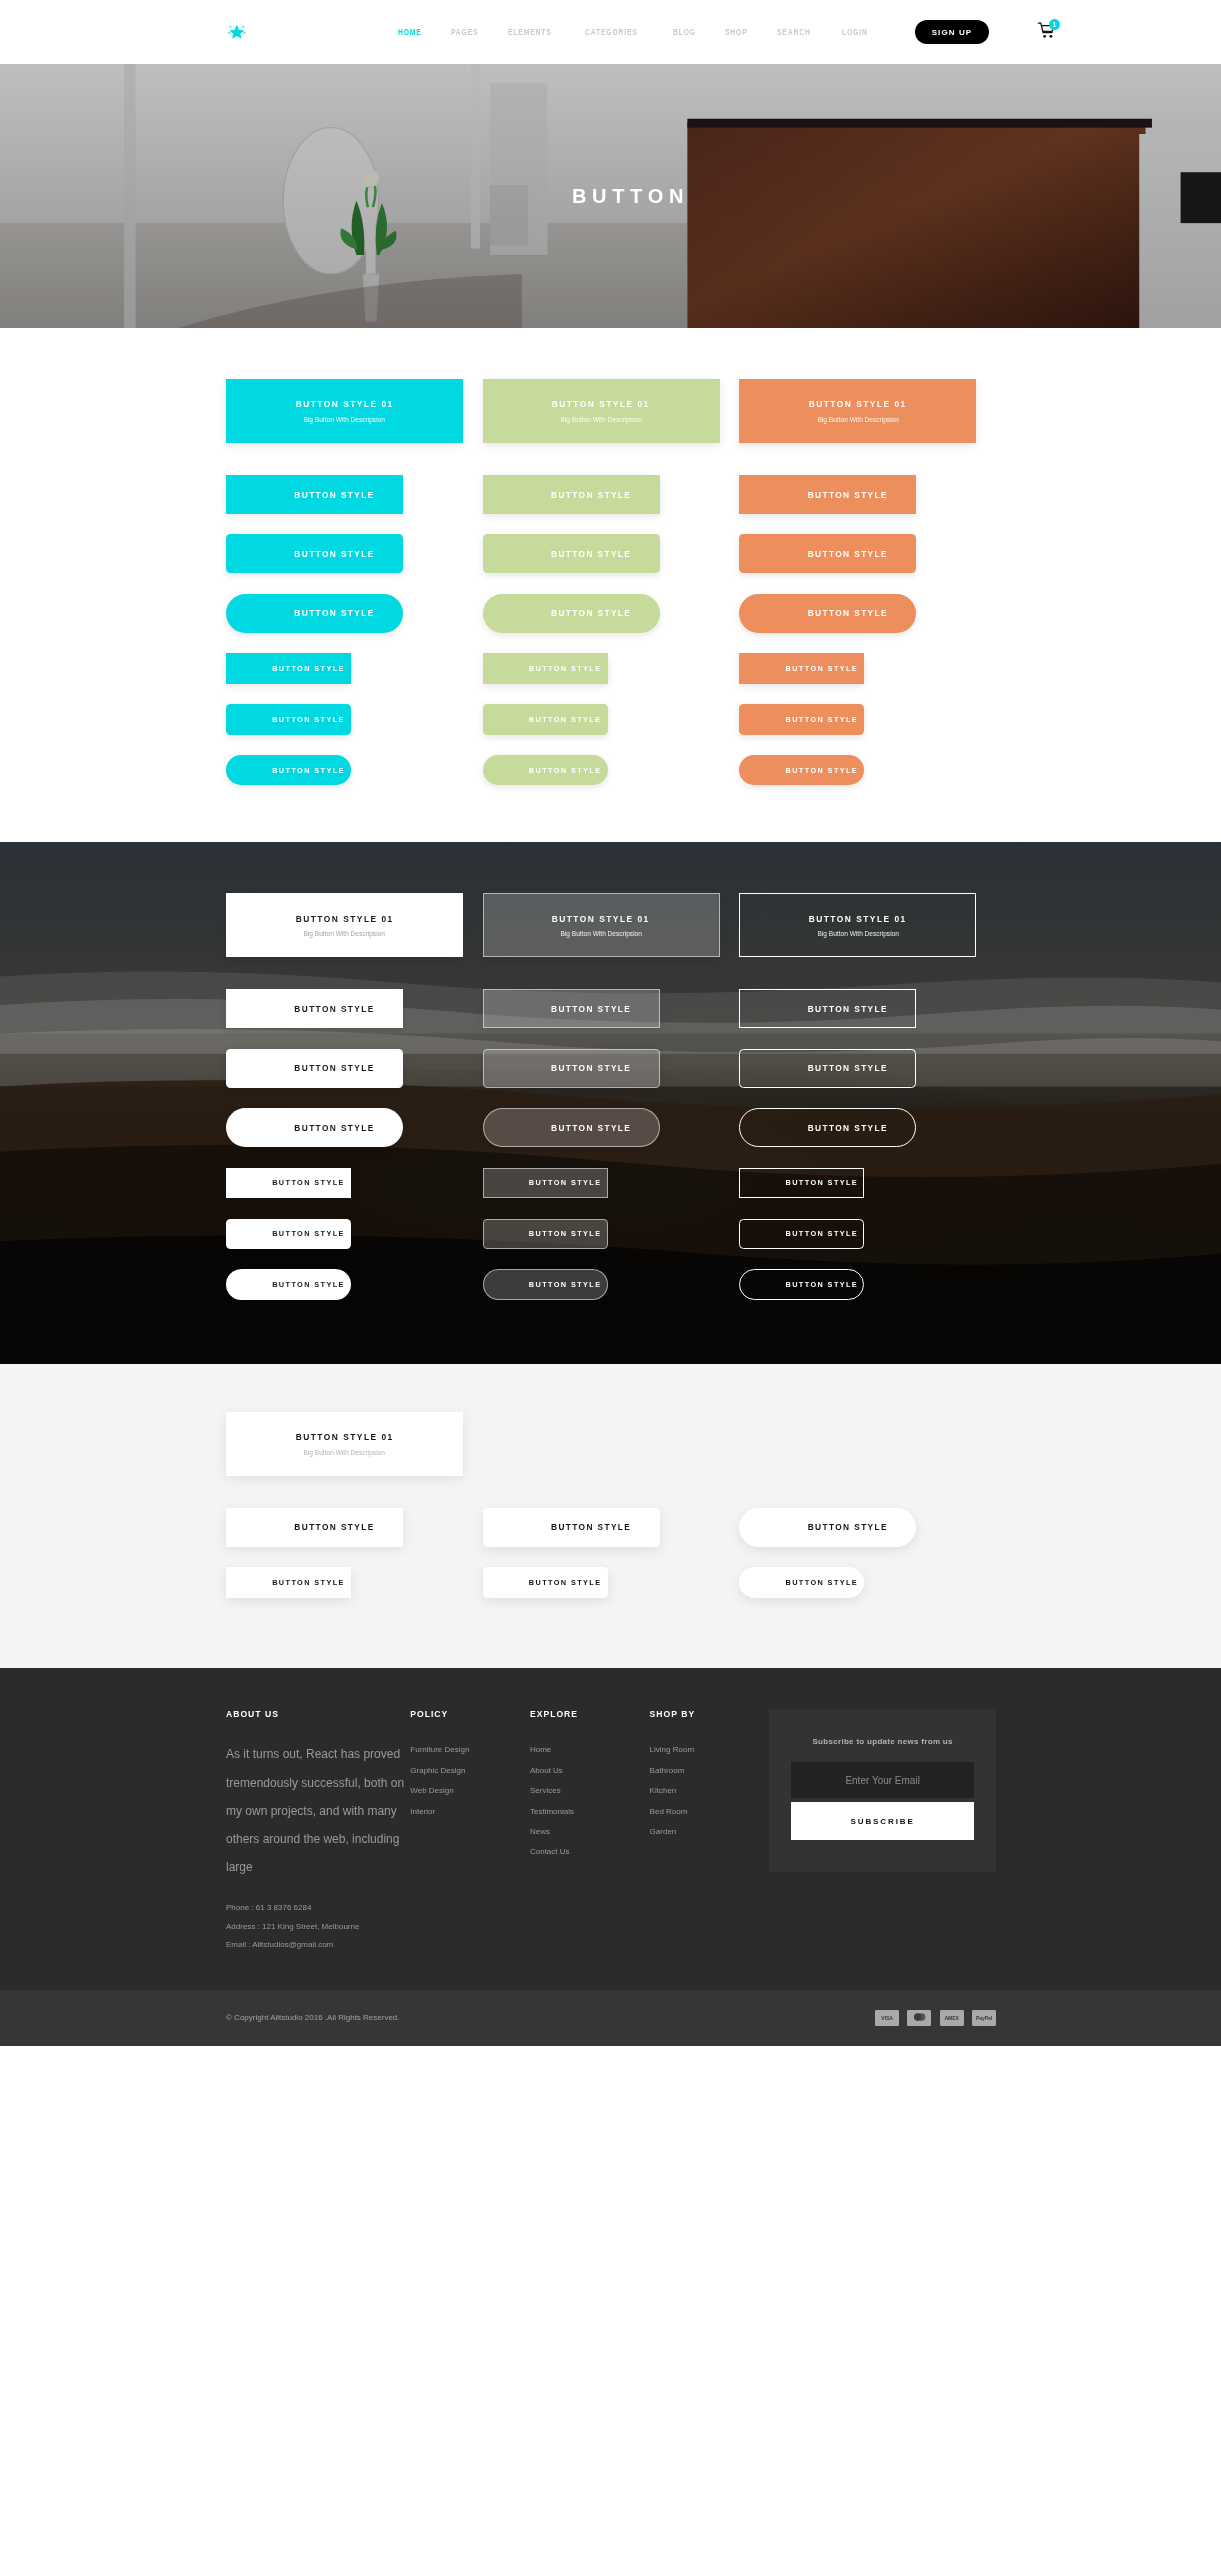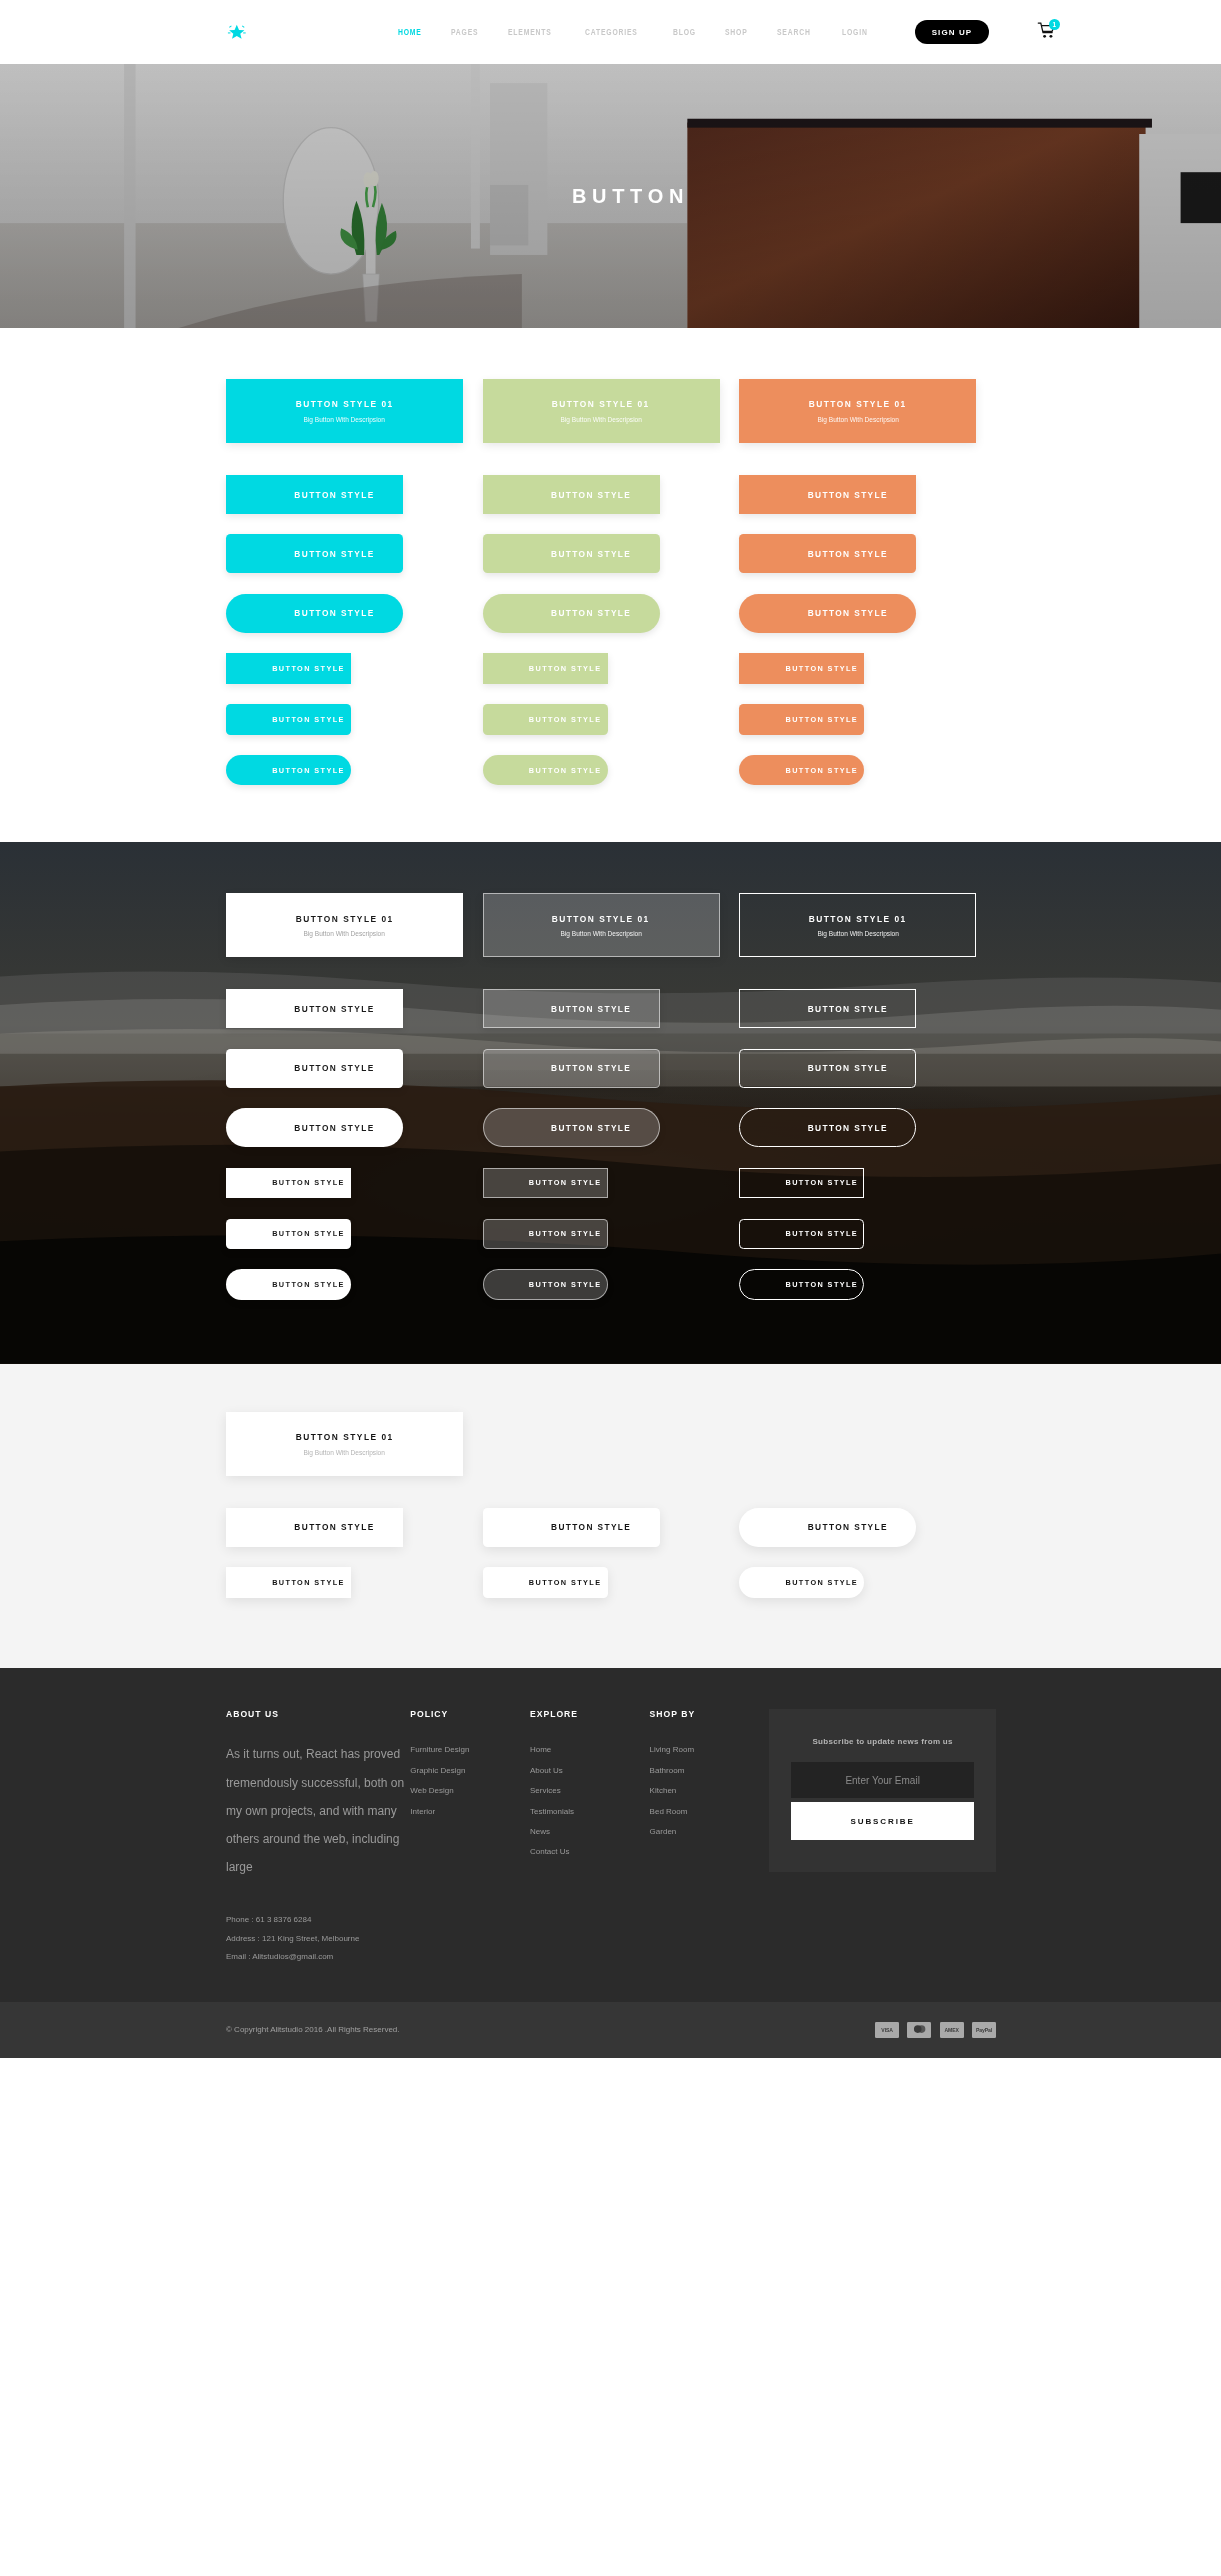--- a/index.html
+++ b/index.html
@@ -120,21 +120,21 @@
   .fcol { width:124px; }
   .fcol-news { width:235px; margin-left:auto; }
   .fhead {
     color:#fff; font-size:8.6px; font-weight:bold; letter-spacing:1px;
     margin-bottom:21.6px; font-family:"Liberation Sans Narrow","Liberation Sans", sans-serif;
   }
   .ftext {
     color:#9a9a9a; font-size:12px; line-height:2.35;
     font-family:"Liberation Sans Narrow","Liberation Sans", sans-serif;
   }
-  .fcontact { margin-top:30px; }
+  .fcontact { margin-top:18px; }
   .fcontact div { color:#9a9a9a; font-size:8px; line-height:2.3;
     font-family:"Liberation Sans Narrow","Liberation Sans", sans-serif; }
   .flink {
     display:block; color:#9a9a9a; font-size:8px; line-height:2.55;
     text-decoration:none; cursor:pointer;
     font-family:"Liberation Sans Narrow","Liberation Sans", sans-serif;
   }
   .news-box { background:#333333; padding:28px 21.6px 32px 21.6px; }
   .news-title {
     color:#b4b4b4; font-size:8px; text-align:center; margin-bottom:16.5px;

